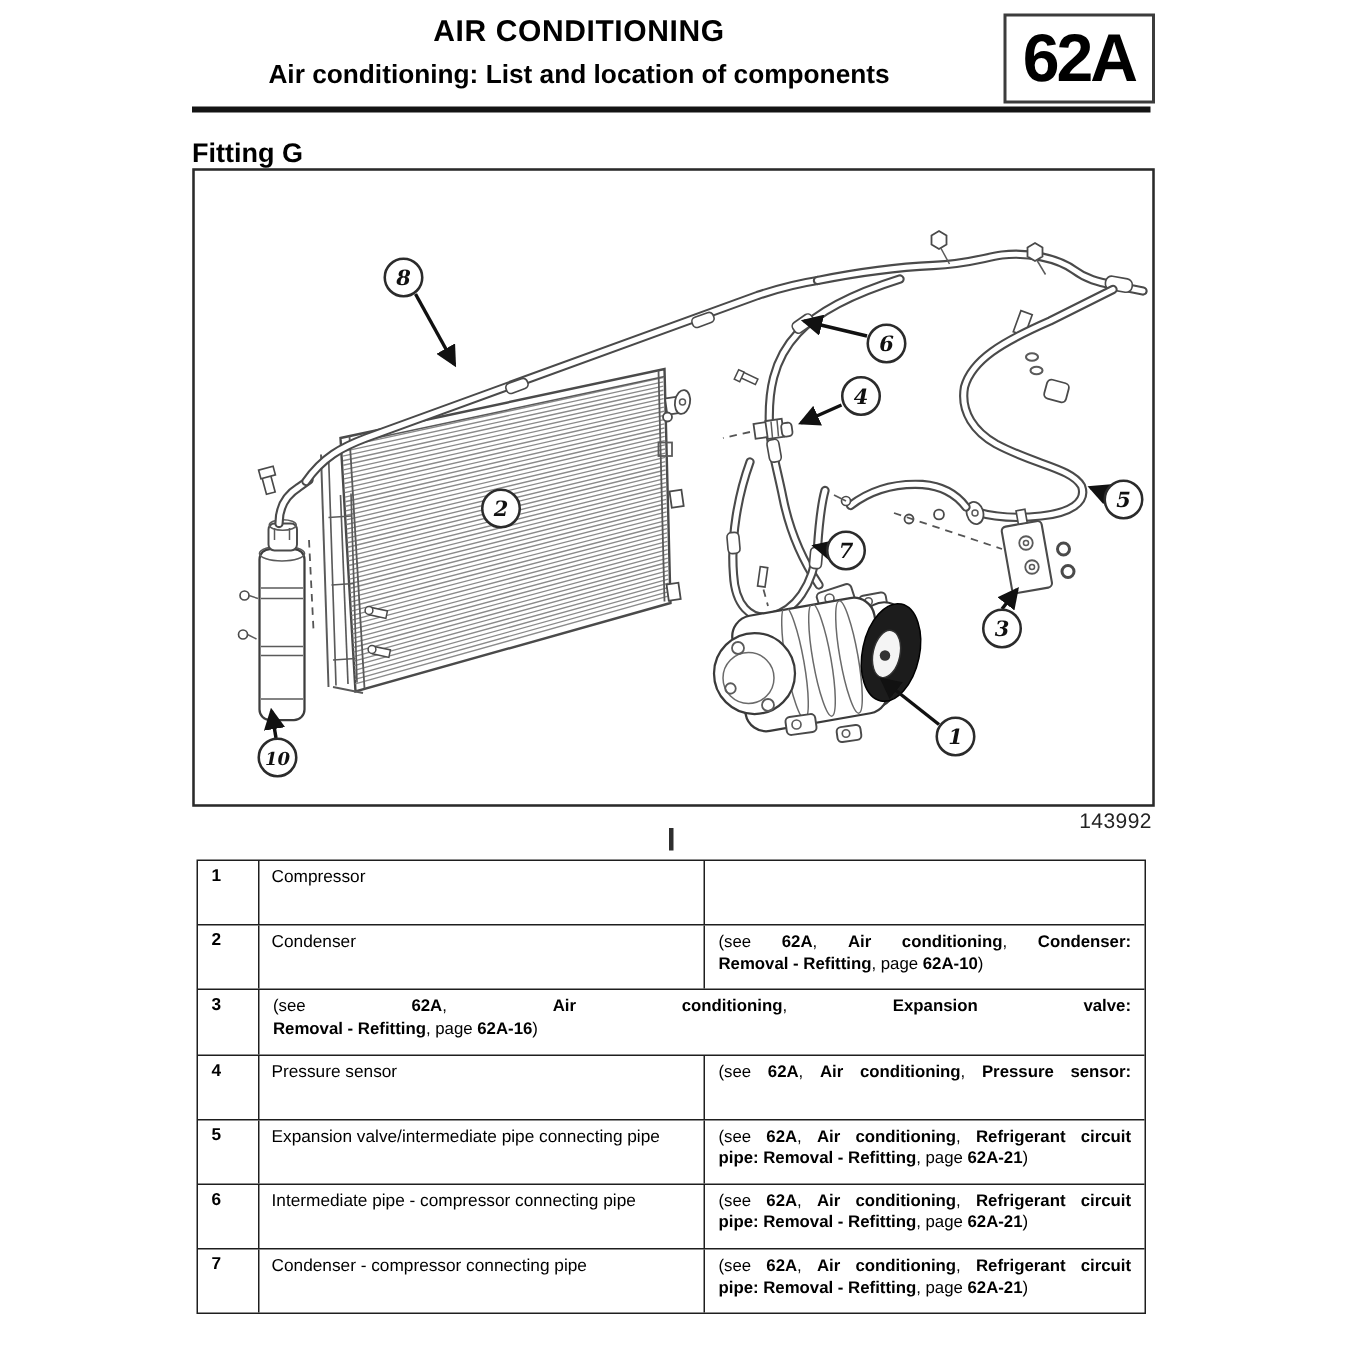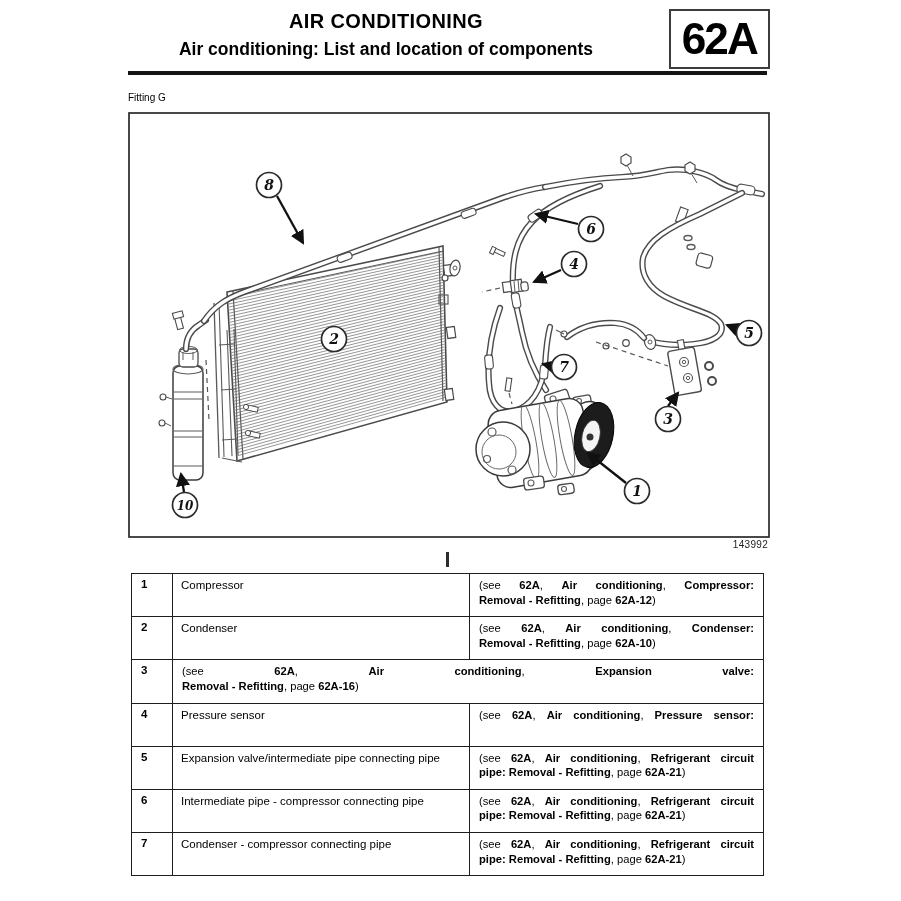--- a/index.html
+++ b/index.html
@@ -8,26 +8,26 @@
 
   
   .hdr-block{position:absolute;left:128px;top:8px;width:516px;text-align:center;}
   .hdr-title{font-size:20px;font-weight:bold;letter-spacing:.4px;line-height:26px;}
   .hdr-subtitle{font-size:17.5px;font-weight:bold;line-height:24px;margin-top:3px;}
   .section-box{position:absolute;left:669px;top:9px;width:97px;height:56px;
                border:2px solid #3c3c3c;background:#fff;display:flex;align-items:center;justify-content:center;}
   .section-code{font-size:45px;font-weight:bold;letter-spacing:-2px;transform:scaleX(.98);}
   .hdr-rule{position:absolute;left:128px;top:71px;width:639px;height:4px;background:#141414;}
 
-  .fitting-label{position:absolute;left:128px;top:92px;font-size:10px;font-weight:normal;}
+  .fitting-label{position:absolute;left:128px;top:92px;font-size:18px;font-weight:bold;}
 
   
   .figure-svg{position:absolute;left:128px;top:112px;}
   .fig-number{position:absolute;left:640px;top:539px;width:128px;text-align:right;
-              font-size:10px;color:#222;letter-spacing:.3px;}
+              font-size:14px;color:#222;letter-spacing:.3px;}
   .center-tick{position:absolute;left:446px;top:552px;width:2.5px;height:15px;background:#2e2e2e;}
 
   .pipe-o{fill:none;stroke:#4a4a4a;stroke-width:6.2;stroke-linecap:round;stroke-linejoin:round;}
   .pipe-i{fill:none;stroke:#ffffff;stroke-width:3.4;stroke-linecap:round;stroke-linejoin:round;}
   .ln{stroke:#4a4a4a;fill:#fff;}
   .thin{stroke:#5a5a5a;fill:none;}
   .callout circle{fill:#fff;stroke:#2b2b2b;stroke-width:1.7;}
   .callout text{font-family:"DejaVu Serif",serif;font-style:italic;font-weight:bold;
                 font-size:14px;text-anchor:middle;fill:#111;}
   .arrow{stroke:#111;stroke-width:2.3;}
@@ -329,24 +329,20 @@
     </g>
   </svg>
 
   <div class="fig-number">143992</div>
   <div class="center-tick"></div>
 
   <div class="ctable">
       <div class="trow">
         <div class="cell cnum">1</div>
         <div class="cell cname">Compressor</div>
-        <div class="cell cref">
-          <div class="ref-l1"><span>(see </span><span style="font-weight: bold;">62A</span><span>, </span><span style="font-weight: bold;">Air conditioning</span><span>, </span><span style="font-weight: bold;">Compressor:</span></div>
-          <div class="ref-l2"><span style="font-weight: bold;">Removal - Refitting</span><span>, page </span><span style="font-weight: bold;">62A-12</span><span>)</span></div>
-        </div>
       </div>
       <div class="trow">
         <div class="cell cnum">2</div>
         <div class="cell cname">Condenser</div>
         <div class="cell cref">
           <div class="ref-l1"><span>(see </span><span style="font-weight: bold;">62A</span><span>, </span><span style="font-weight: bold;">Air conditioning</span><span>, </span><span style="font-weight: bold;">Condenser:</span></div>
           <div class="ref-l2"><span style="font-weight: bold;">Removal - Refitting</span><span>, page </span><span style="font-weight: bold;">62A-10</span><span>)</span></div>
         </div>
       </div>
       <div class="trow">

